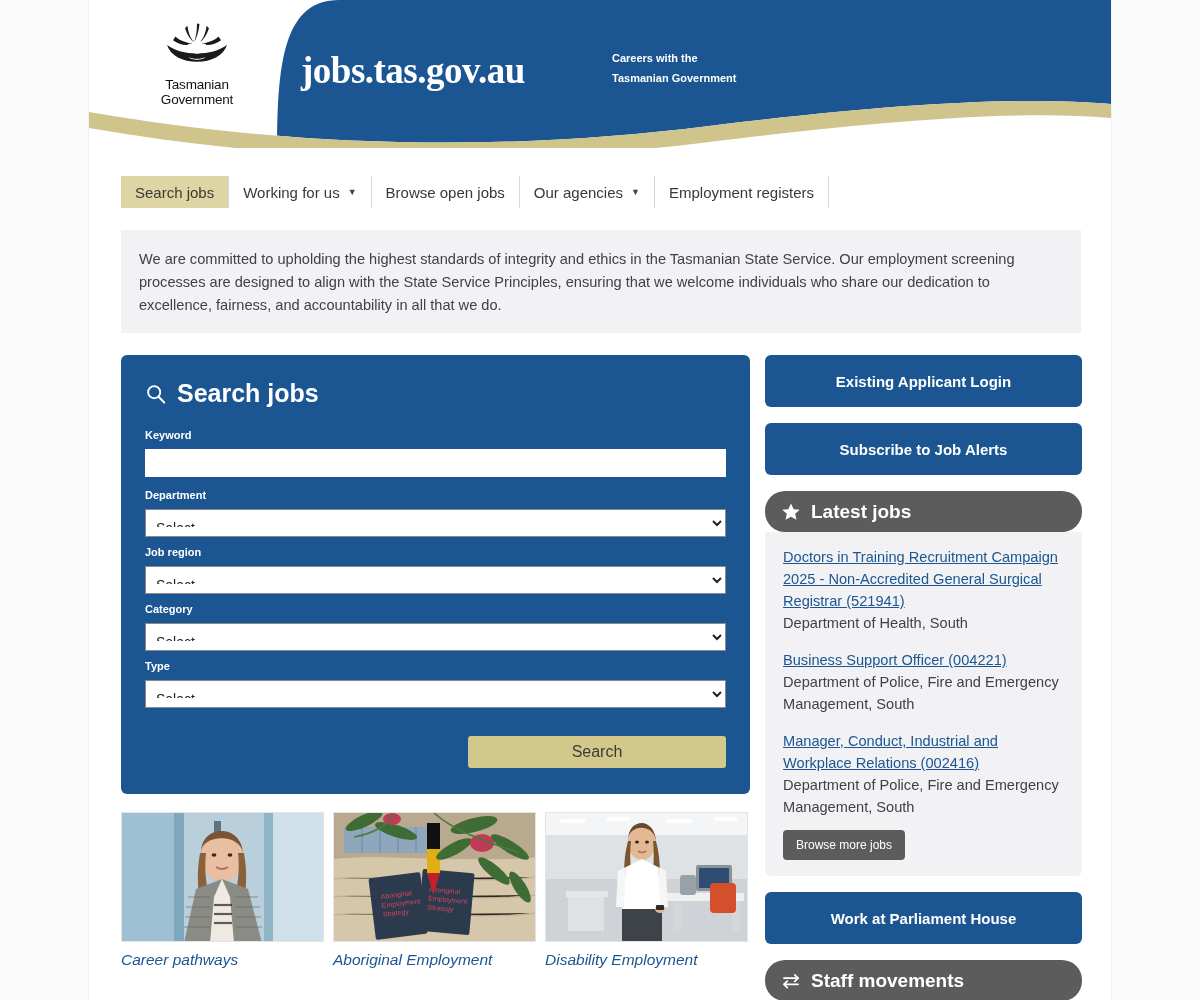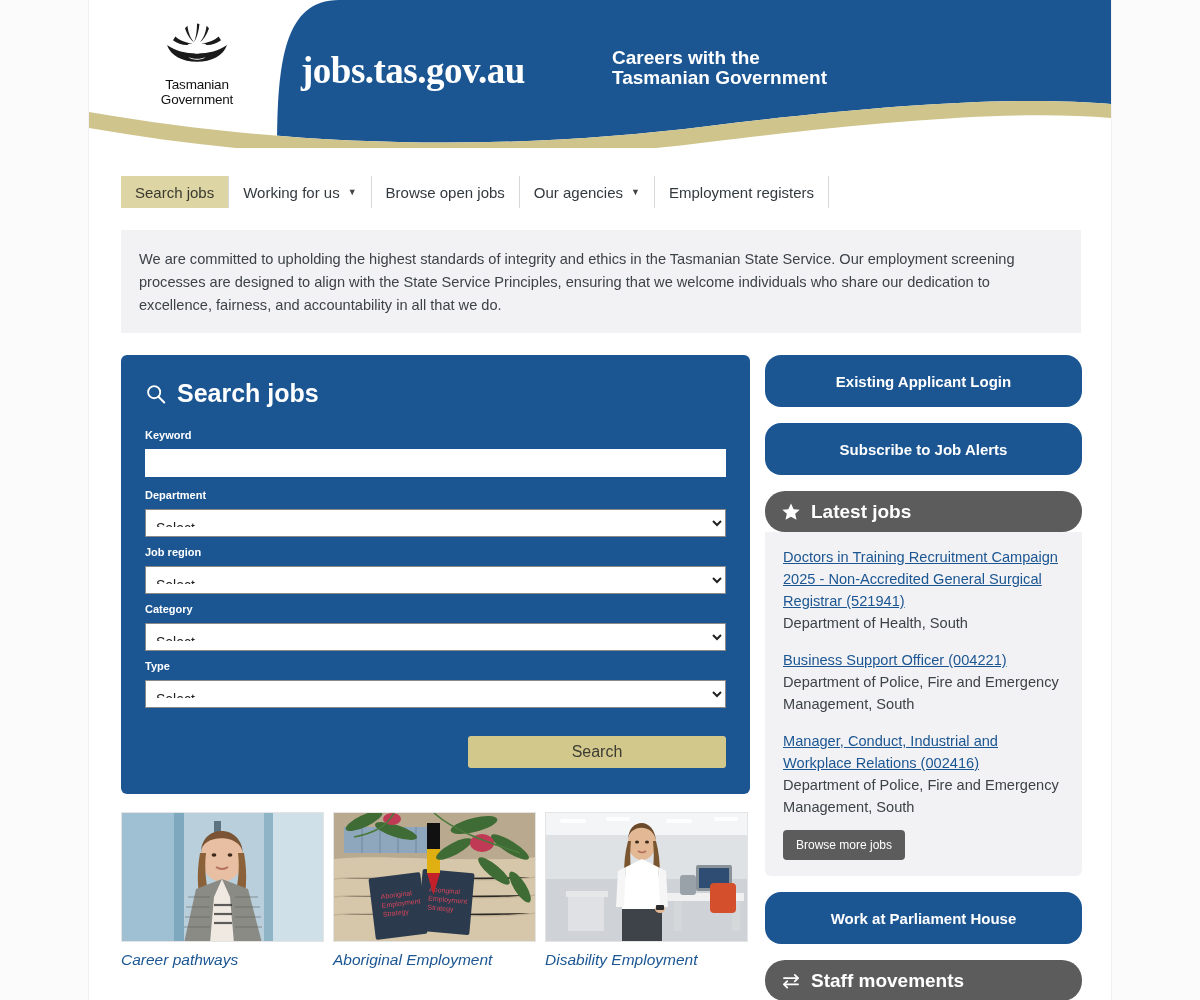--- a/index.html
+++ b/index.html
@@ -45,21 +45,21 @@
     font-family: "Liberation Sans", sans-serif;
     letter-spacing: -0.2px; margin-top: 3px;
   }
   .site-title {
     position: absolute; left: 212px; top: 52px; z-index: 5;
     color: #ffffff; font-size: 37px; font-weight: bold;
     letter-spacing: -0.5px; line-height: 1; font-family: Liberation Serif, serif;
   }
   .tagline {
     position: absolute; left: 523px; top: 48px; z-index: 5;
-    color: #ffffff; font-size: 19px; font-weight: bold;
+    color: #ffffff; font-size: 11px; font-weight: bold;
     line-height: 20px;
   }
 
   
   .nav {
     position: absolute; left: 32px; top: 176px;
     display: flex; align-items: stretch; height: 32px;
   }
   .nav-item {
     display: flex; align-items: center;
@@ -131,21 +131,21 @@
   }
   .promo-img svg { display: block; width: 203px; height: 130px; }
   .promo-cap {
     margin-top: 8px; font-size: 15.5px; line-height: 20px;
     color: #1b5693; cursor: pointer; font-style: italic;
   }
 
   
   .side-btn {
     width: 100%; height: 52px; background: #1b5693;
-    border: none; border-radius: 16px; color: #fff;
+    border: none; border-radius: 6px; color: #fff;
     font-size: 15px; font-weight: bold; cursor: pointer;
     display: flex; align-items: center; justify-content: center;
     font-family: "Liberation Sans", sans-serif;
     margin-bottom: 16px;
   }
   .panel { border-radius: 6px; overflow: hidden; margin-bottom: 16px; }
   .panel-head {
     background: #5c5c5c; color: #fff;
     height: 41px; display: flex; align-items: center; gap: 10px;
     padding: 0 16px; font-size: 19px; font-weight: bold; border-radius: 20px;

